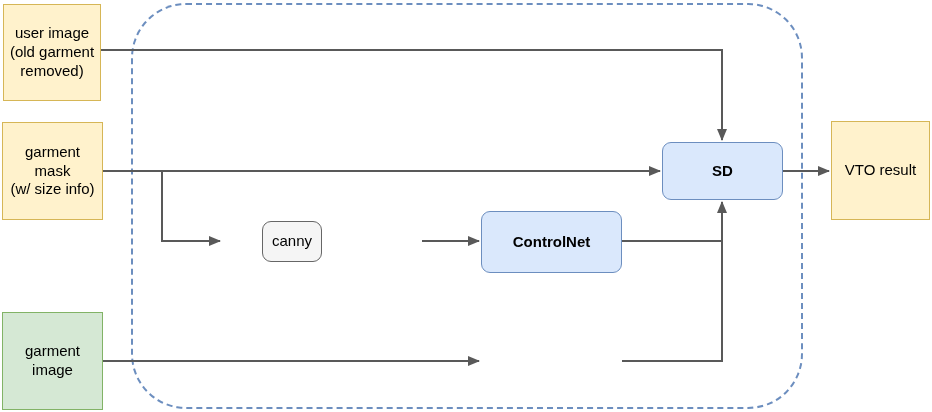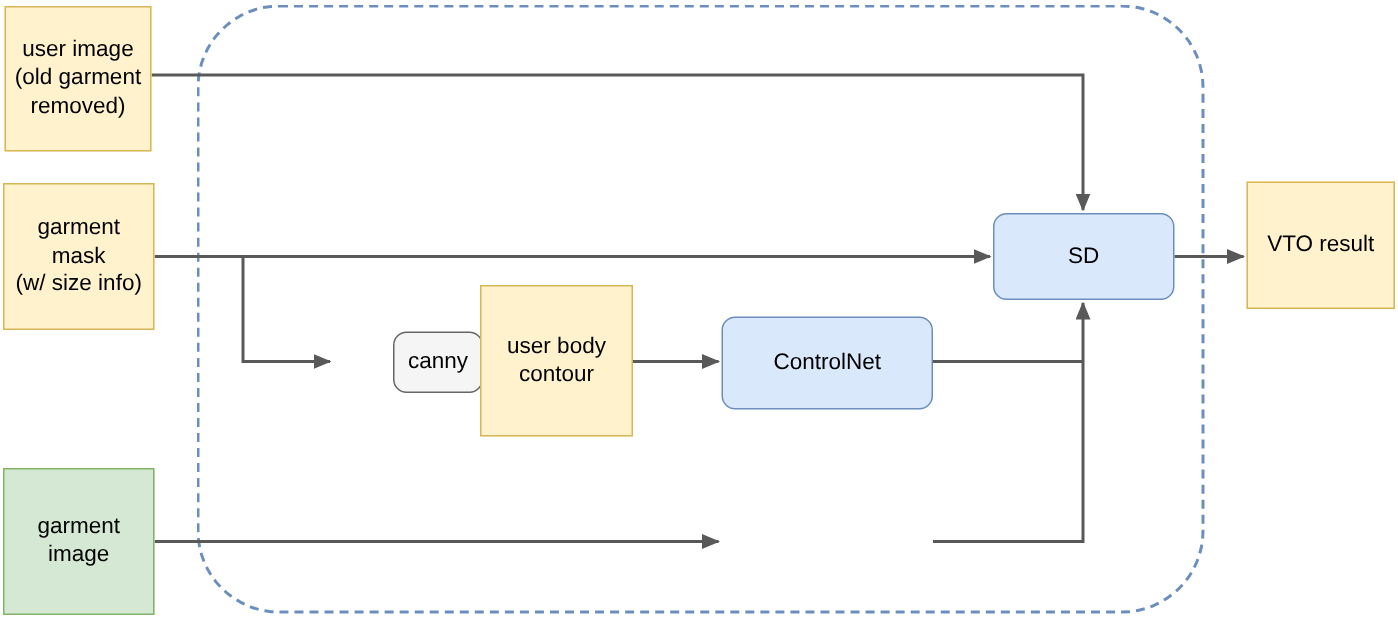--- a/index.html
+++ b/index.html
@@ -33,32 +33,32 @@
     box-sizing: border-box;
     display: flex;
     align-items: center;
     justify-content: center;
     text-align: center;
     white-space: pre-line;
     line-height: 1.25;
   }
   .node.yellow { background: #fff2cc; border: 1.5px solid #d6b656; }
   .node.green  { background: #d5e8d4; border: 1.5px solid #82b366; }
-  .node.blue   { background: #dae8fc; border: 1.5px solid #6c8ebf; border-radius: 9px; }
+  .node.blue   { background: #dae8fc; border: 1.5px solid #6c8ebf; border-radius: 9px; font-weight: bold; }
   .node.gray   { background: #f5f5f5; border: 1.5px solid #666666; border-radius: 9px; }
 
   .n-user-image     { left: 3px;   top: 4px;   width: 98px;  height: 97px; }
   .n-garment-mask   { left: 2px;   top: 122px; width: 101px; height: 98px; }
   .n-garment-image  { left: 2px;   top: 312px; width: 101px; height: 98px; }
   .n-canny          { left: 222px; top: 221px; width: 60px;  height: 41px; border-radius: 8px; margin-left: 40px; }
   .n-body-contour   { left: 320px; top: 190px; width: 102px; height: 101px; }
   .n-controlnet     { left: 481px; top: 211px; width: 141px; height: 62px; }
   .n-ip-adapter     { left: 481px; top: 332px; width: 141px; height: 58px; }
   .n-sd             { left: 662px; top: 142px; width: 121px; height: 58px; }
-  .n-vto-result     { left: 831px; top: 121px; width: 99px;  height: 85px; }
+  .n-vto-result     { left: 831px; top: 121px; width: 99px;  height: 99px; }
 </style>
 </head>
 <body>
 
 <div class="canvas">
 
   <div class="dashed-region"></div>
 
   <svg class="connectors" viewBox="0 0 932 412" xmlns="http://www.w3.org/2000/svg">
     <defs>
@@ -93,24 +93,20 @@
 
   <div class="node green n-garment-image">
     <span>garment
 image</span>
   </div>
 
   <div class="node gray n-canny">
     <span>canny</span>
   </div>
 
-  <div class="node yellow n-body-contour">
-    <span>user body
-contour</span>
-  </div>
 
   <div class="node blue n-controlnet">
     <span>ControlNet</span>
   </div>
 
 
   <div class="node blue n-sd">
     <span>SD</span>
   </div>
 

